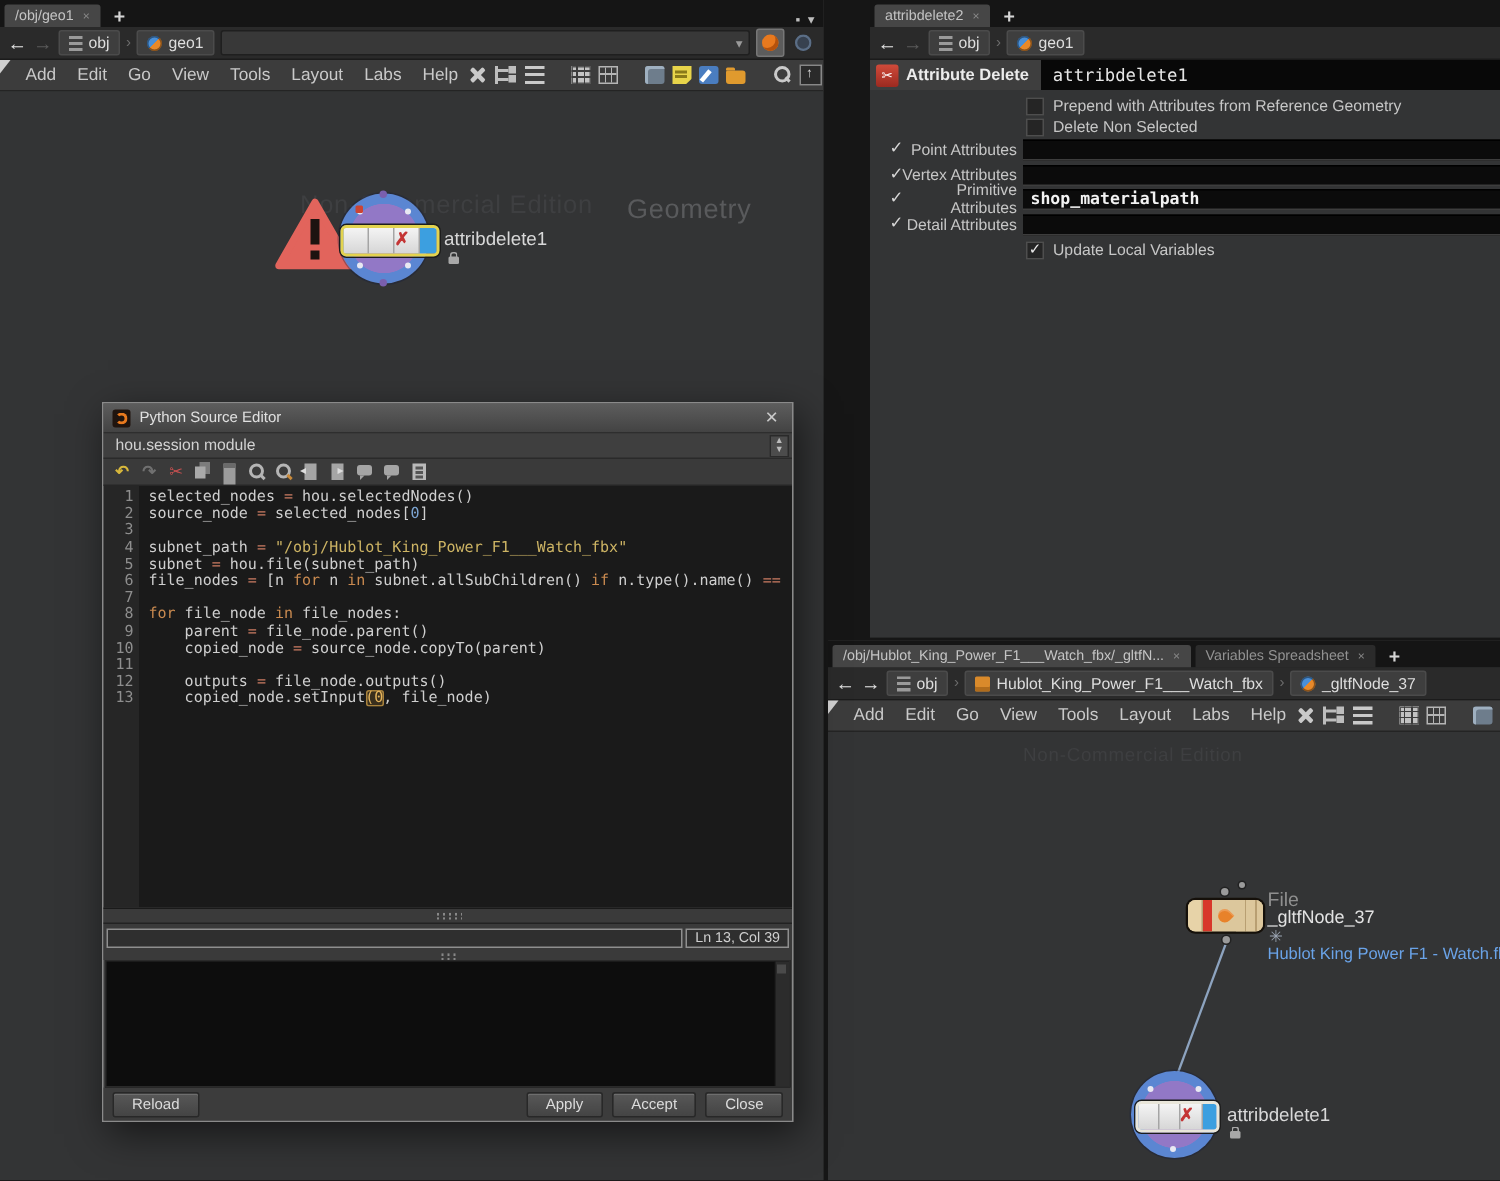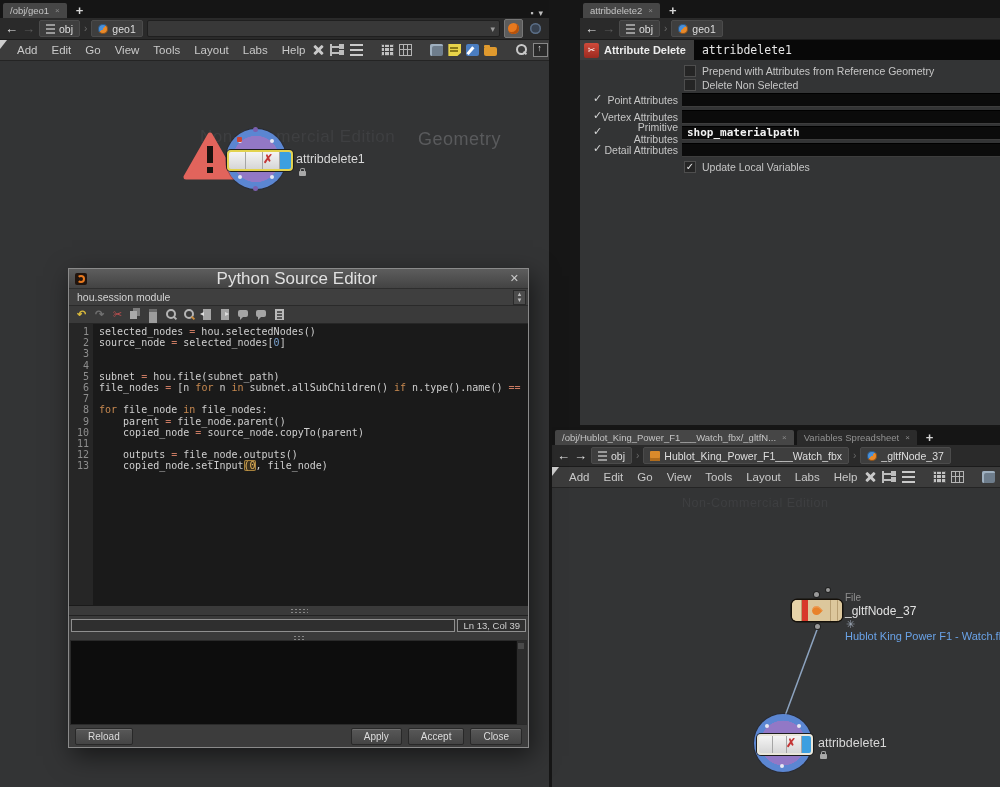--- a/index.html
+++ b/index.html
@@ -98,21 +98,21 @@
   .flagred{position:absolute;width:5px;height:5px;background:#cc4433;border-radius:1px;}
 
   .file-node{position:absolute;width:50px;height:21px;border-radius:5px;background:#dcc79c;
              box-shadow:0 0 0 1.5px #15100a;display:flex;overflow:hidden;}
   .fn-left{width:9px;background:#e7d3a8;border-right:1px solid #b89f72;}
   .fn-red{width:6px;background:#d8372a;}
   .fn-ico{width:16px;display:flex;align-items:center;justify-content:center;}
   .flame{width:9px;height:9px;border-radius:50% 0 50% 50%;background:#e8822a;transform:rotate(45deg);box-shadow:inset 1px 1px 0 #fff3;}
   .fn-right{flex:1;background:repeating-linear-gradient(90deg,#dcc79c 0 6px,#b89f72 6px 7px);}
   .ndot{position:absolute;width:5px;height:5px;border-radius:50%;background:#9a9a9a;box-shadow:0 0 0 1px #222;}
-  .fn-type{position:absolute;color:#8f8f8f;font-size:10px;}
+  .fn-type{position:absolute;color:#8f8f8f;font-size:13px;}
   .fn-name{position:absolute;color:#e2e2e2;font-size:12px;}
   .fn-flake{position:absolute;color:#9aa4b2;font-size:11px;}
   .fn-file{position:absolute;color:#6aa3e8;font-size:11px;white-space:nowrap;}
   .wire-svg{position:absolute;left:0;top:0;pointer-events:none;}
 
   
   .param-header{height:20px;background:#080808;display:flex;align-items:center;flex:none;}
   .ph-left{height:20px;display:flex;align-items:center;background:#3e3e3e;padding:0 8px 0 4px;gap:5px;}
   .ph-ico{width:15px;height:15px;border-radius:2px;background:linear-gradient(#d04a3a,#9c2a20);display:flex;align-items:center;justify-content:center;color:#fff;font-size:9px;}
   .ph-label{color:#ececec;font-size:11px;font-weight:bold;white-space:nowrap;}
@@ -126,21 +126,21 @@
   .pcheckbox{position:absolute;left:104px;width:10px;height:10px;background:#252525;border:1px solid #4e4e4e;color:#ececec;
              font-size:10px;line-height:9px;text-align:center;}
   .pchecklabel{position:absolute;left:122px;color:#c6c6c6;font-size:10.5px;}
 
   
   #py-window{position:absolute;left:68px;top:268px;width:459px;height:478px;background:#3c3c3c;
              border:1px solid #8a8a8a;box-shadow:4px 8px 24px rgba(0,0,0,.55);display:flex;flex-direction:column;z-index:10;}
   .py-title{height:19px;background:linear-gradient(#5d5d5d,#434343);display:flex;align-items:center;gap:6px;padding:0 6px;flex:none;border-bottom:1px solid #2e2e2e;}
   .py-logo{width:12px;height:12px;border-radius:2px;background:#20140e;position:relative;flex:none;}
   .py-logo::before{content:"";position:absolute;inset:2px;border-radius:50%;border:2px solid #e8791e;border-left-color:transparent;}
-  .py-title-text{color:#e0e0e0;font-size:17px;flex:1;text-align:center;}
+  .py-title-text{color:#e0e0e0;font-size:10px;flex:1;}
   .py-close{color:#c9c9c9;font-size:11px;padding:0 3px;}
   .py-combo{height:16px;background:#3f3f3f;border-bottom:1px solid #2a2a2a;display:flex;align-items:center;padding:0 2px 0 8px;flex:none;}
   .py-combo-text{color:#d2d2d2;font-size:10.5px;flex:1;}
   .py-spin{width:11px;height:13px;background:#4c4c4c;border:1px solid #2a2a2a;color:#bbb;font-size:6px;line-height:6px;text-align:center;}
   .py-toolbar{height:17px;background:#3a3a3a;border-bottom:1px solid #262626;display:flex;align-items:center;gap:5px;padding:0 6px;flex:none;}
   .pt{width:13px;height:13px;display:flex;align-items:center;justify-content:center;font-size:11px;color:#b5b5b5;position:relative;}
   .pt-undo{color:#d8b83c;font-weight:bold;} .pt-redo{color:#707070;font-weight:bold;}
   .pt-cut{color:#c65050;}
   .ic-copy::before{content:"";position:absolute;left:1px;top:3px;width:7px;height:8px;background:#a9a9a9;box-shadow:3px -3px 0 #7c7c7c;}
   .ic-paste::before{content:"";position:absolute;left:2px;top:1px;width:8px;height:11px;background:#9c9c9c;border-top:3px solid #6a6a6a;}
@@ -465,20 +465,21 @@
           <div class="code-row">
             <span class="gutter-num">2</span>
             <span class="code-text"><span class="tk-d">source_node </span><span class="tk-o">=</span><span class="tk-d"> selected_nodes[</span><span class="tk-n">0</span><span class="tk-d">]</span></span>
           </div>
           <div class="code-row">
             <span class="gutter-num">3</span>
             <span class="code-text"></span>
           </div>
           <div class="code-row">
             <span class="gutter-num">4</span>
+            <span class="code-text"><span class="tk-d">subnet_path </span><span class="tk-o">=</span><span class="tk-d"> </span><span class="tk-s">"/obj/Hublot_King_Power_F1___Watch_fbx"</span></span>
           </div>
           <div class="code-row">
             <span class="gutter-num">5</span>
             <span class="code-text"><span class="tk-d">subnet </span><span class="tk-o">=</span><span class="tk-d"> hou.file(subnet_path)</span></span>
           </div>
           <div class="code-row">
             <span class="gutter-num">6</span>
             <span class="code-text"><span class="tk-d">file_nodes </span><span class="tk-o">=</span><span class="tk-d"> [n </span><span class="tk-k">for</span><span class="tk-d"> n </span><span class="tk-k">in</span><span class="tk-d"> subnet.allSubChildren() </span><span class="tk-k">if</span><span class="tk-d"> n.type().name() </span><span class="tk-o">==</span><span class="tk-d"> </span><span class="tk-s">"file"</span></span>
           </div>
           <div class="code-row">

